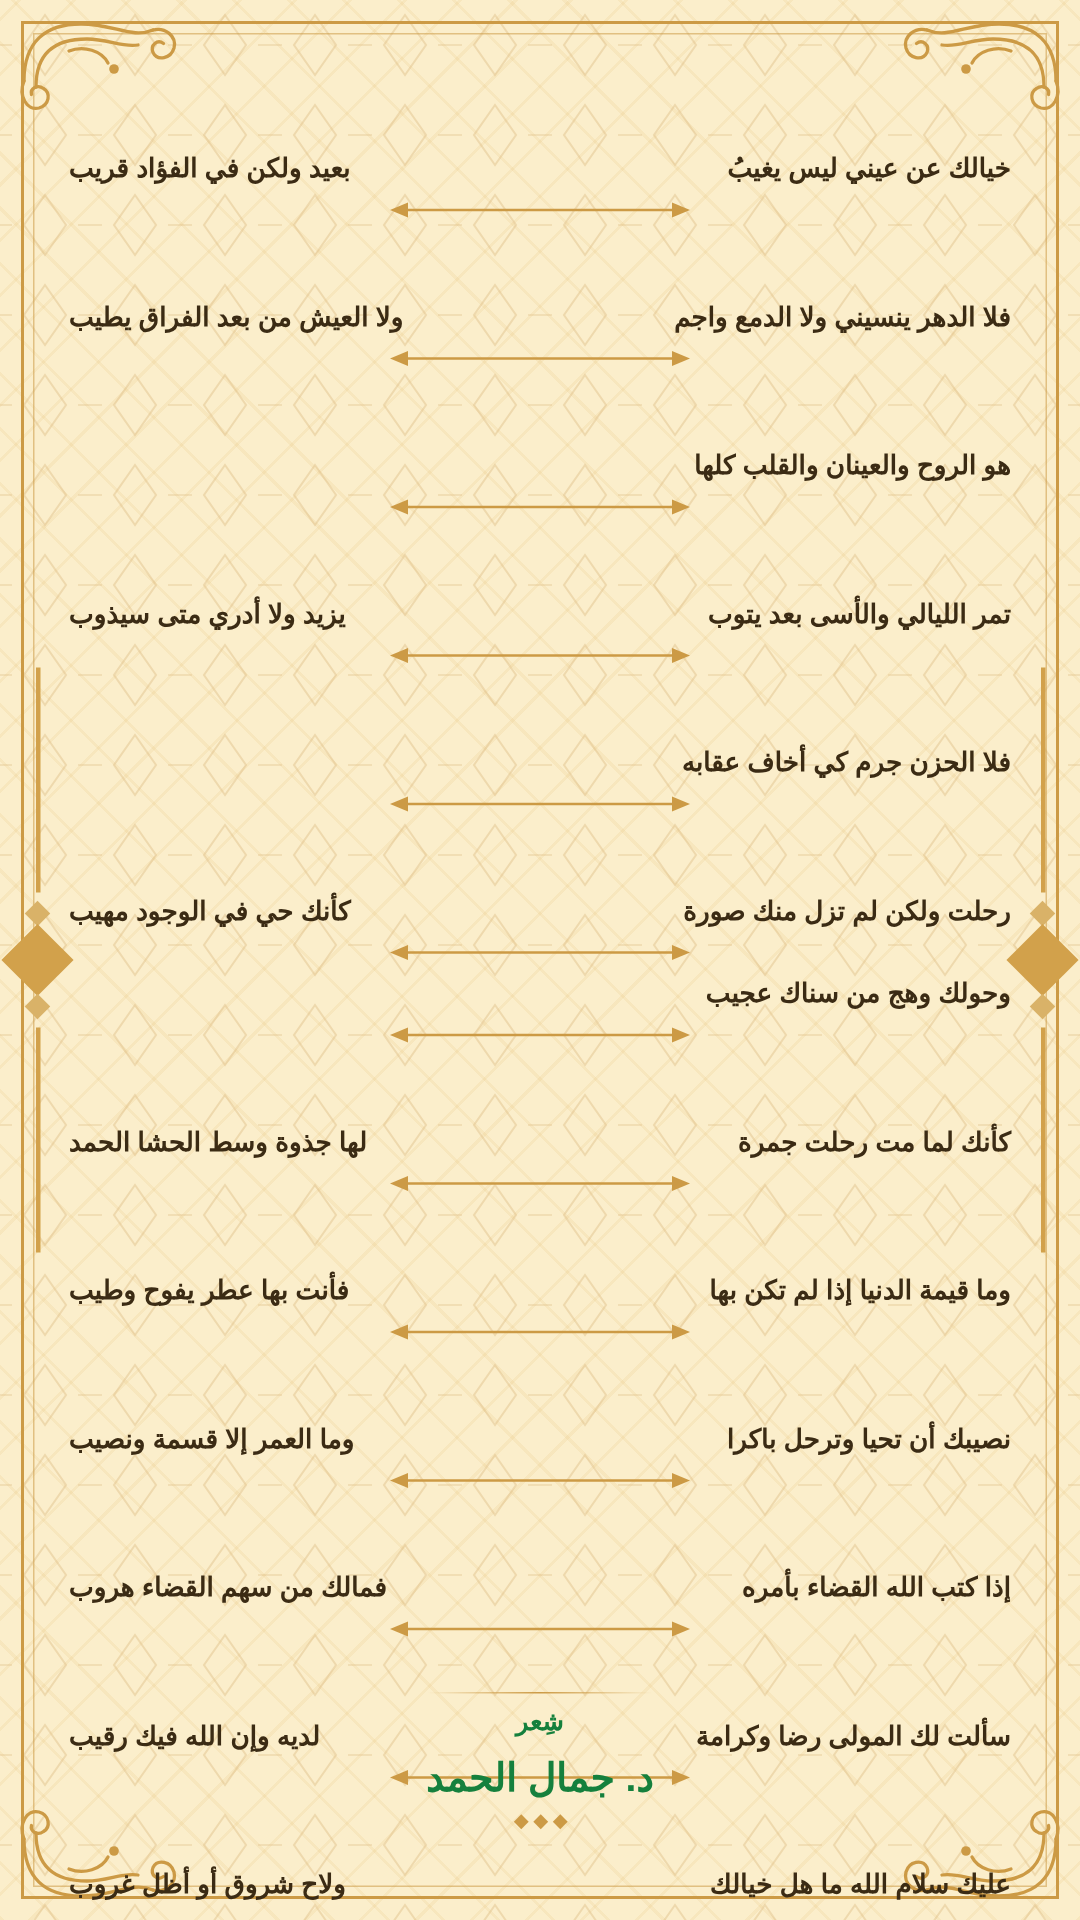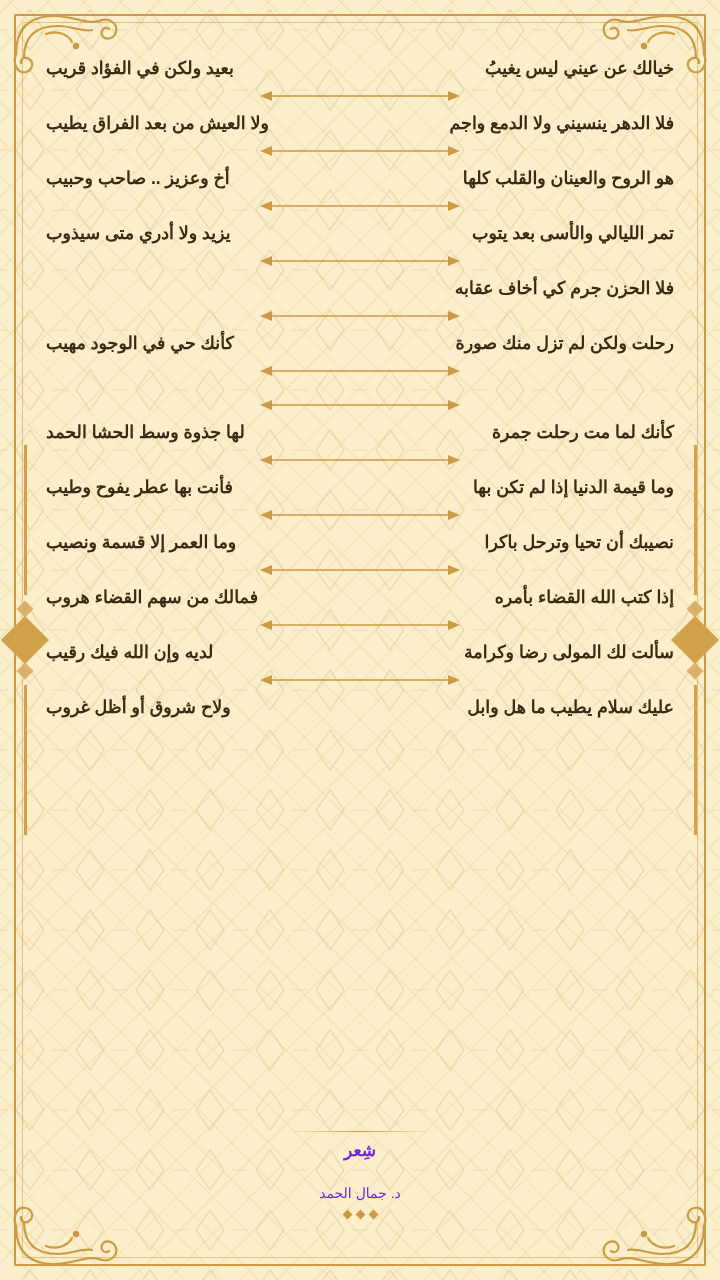--- a/index.html
+++ b/index.html
@@ -90,56 +90,56 @@
     flex-direction: row;
     justify-content: space-between;
     align-items: baseline;
     color: #3b2b14;
     font-size: 17.5px;
     font-weight: bold;
     letter-spacing: .2px;
     white-space: nowrap;
   }
   .hemistich { flex: 0 0 auto; }
-  .hemistich.first { text-align: right; }
+  .hemistich.first { text-align: right; margin-top: 44px; }
   .hemistich.second { text-align: center; }
 
   
   .sep {
     height: 34px;
     display: flex;
     align-items: center;
     justify-content: center;
   }
   .sep svg { display: block; }
 
   
   .signature {
     position: absolute;
     left: 0; right: 0;
     bottom: 62px;
     z-index: 3;
     text-align: center;
-    color: #6d28d9;
+    color: #15803d;
   }
   .sig-rule {
     width: 150px;
     height: 1px;
     background: linear-gradient(90deg, rgba(204,154,69,0), #cc9a45, rgba(204,154,69,0));
     margin: 0 auto 8px auto;
   }
   .sig-word {
     font-size: 17px;
     font-weight: bold;
     letter-spacing: 1px;
   }
   .sig-name {
-    font-size: 14px;
-    font-weight: normal;
-    margin-top: 24px;
+    font-size: 26px;
+    font-weight: bold;
+    margin-top: 12px;
     letter-spacing: 2px;
   }
   .sig-dots {
     margin-top: 10px;
     display: flex;
     gap: 6px;
     justify-content: center;
   }
   .sig-dots i {
     display: block;
@@ -250,21 +250,20 @@
   <div class="sep">
     <svg width="200" height="14" viewBox="0 0 200 14">
         <path d="M6 7 L194 7" stroke="#cc9a45" stroke-width="1.6"></path>
         <path d="M0 7 L12 2 L12 12 Z" fill="#cc9a45"></path>
         <path d="M200 7 L188 2 L188 12 Z" fill="#cc9a45"></path>
       </svg>
   </div>
 
   <div class="verse">
     <span class="hemistich first">هو الروح والعينان والقلب كلها</span>
-    <span class="hemistich second">أخ وعزيز .. صاحب وحبيب</span>
   </div>
   <div class="sep">
     <svg width="200" height="14" viewBox="0 0 200 14">
         <path d="M6 7 L194 7" stroke="#cc9a45" stroke-width="1.6"></path>
         <path d="M0 7 L12 2 L12 12 Z" fill="#cc9a45"></path>
         <path d="M200 7 L188 2 L188 12 Z" fill="#cc9a45"></path>
       </svg>
   </div>
 
   <div class="verse">
@@ -296,20 +295,21 @@
   </div>
   <div class="sep">
     <svg width="200" height="14" viewBox="0 0 200 14">
         <path d="M6 7 L194 7" stroke="#cc9a45" stroke-width="1.6"></path>
         <path d="M0 7 L12 2 L12 12 Z" fill="#cc9a45"></path>
         <path d="M200 7 L188 2 L188 12 Z" fill="#cc9a45"></path>
       </svg>
   </div>
 
   <div class="verse">
+    <span class="hemistich second">وحولك وهج من سناك عجيب</span>
   </div>
   <div class="sep">
     <svg width="200" height="14" viewBox="0 0 200 14">
         <path d="M6 7 L194 7" stroke="#cc9a45" stroke-width="1.6"></path>
         <path d="M0 7 L12 2 L12 12 Z" fill="#cc9a45"></path>
         <path d="M200 7 L188 2 L188 12 Z" fill="#cc9a45"></path>
       </svg>
   </div>
 
   <div class="verse">
@@ -366,21 +366,21 @@
   </div>
   <div class="sep">
     <svg width="200" height="14" viewBox="0 0 200 14">
         <path d="M6 7 L194 7" stroke="#cc9a45" stroke-width="1.6"></path>
         <path d="M0 7 L12 2 L12 12 Z" fill="#cc9a45"></path>
         <path d="M200 7 L188 2 L188 12 Z" fill="#cc9a45"></path>
       </svg>
   </div>
 
   <div class="verse">
-    <span class="hemistich first">عليك سلام يطيب ما هل وابل</span>
+    <span class="hemistich first">عليك سلام الله ما هل خيالك</span>
     <span class="hemistich second">ولاح شروق أو أظل غروب</span>
   </div>
 
 </div>
 
 <div class="signature">
   <div class="sig-rule"></div>
   <div class="sig-word">شِعر</div>
   <div class="sig-name">د. جمال الحمد</div>
   <div class="sig-dots">

